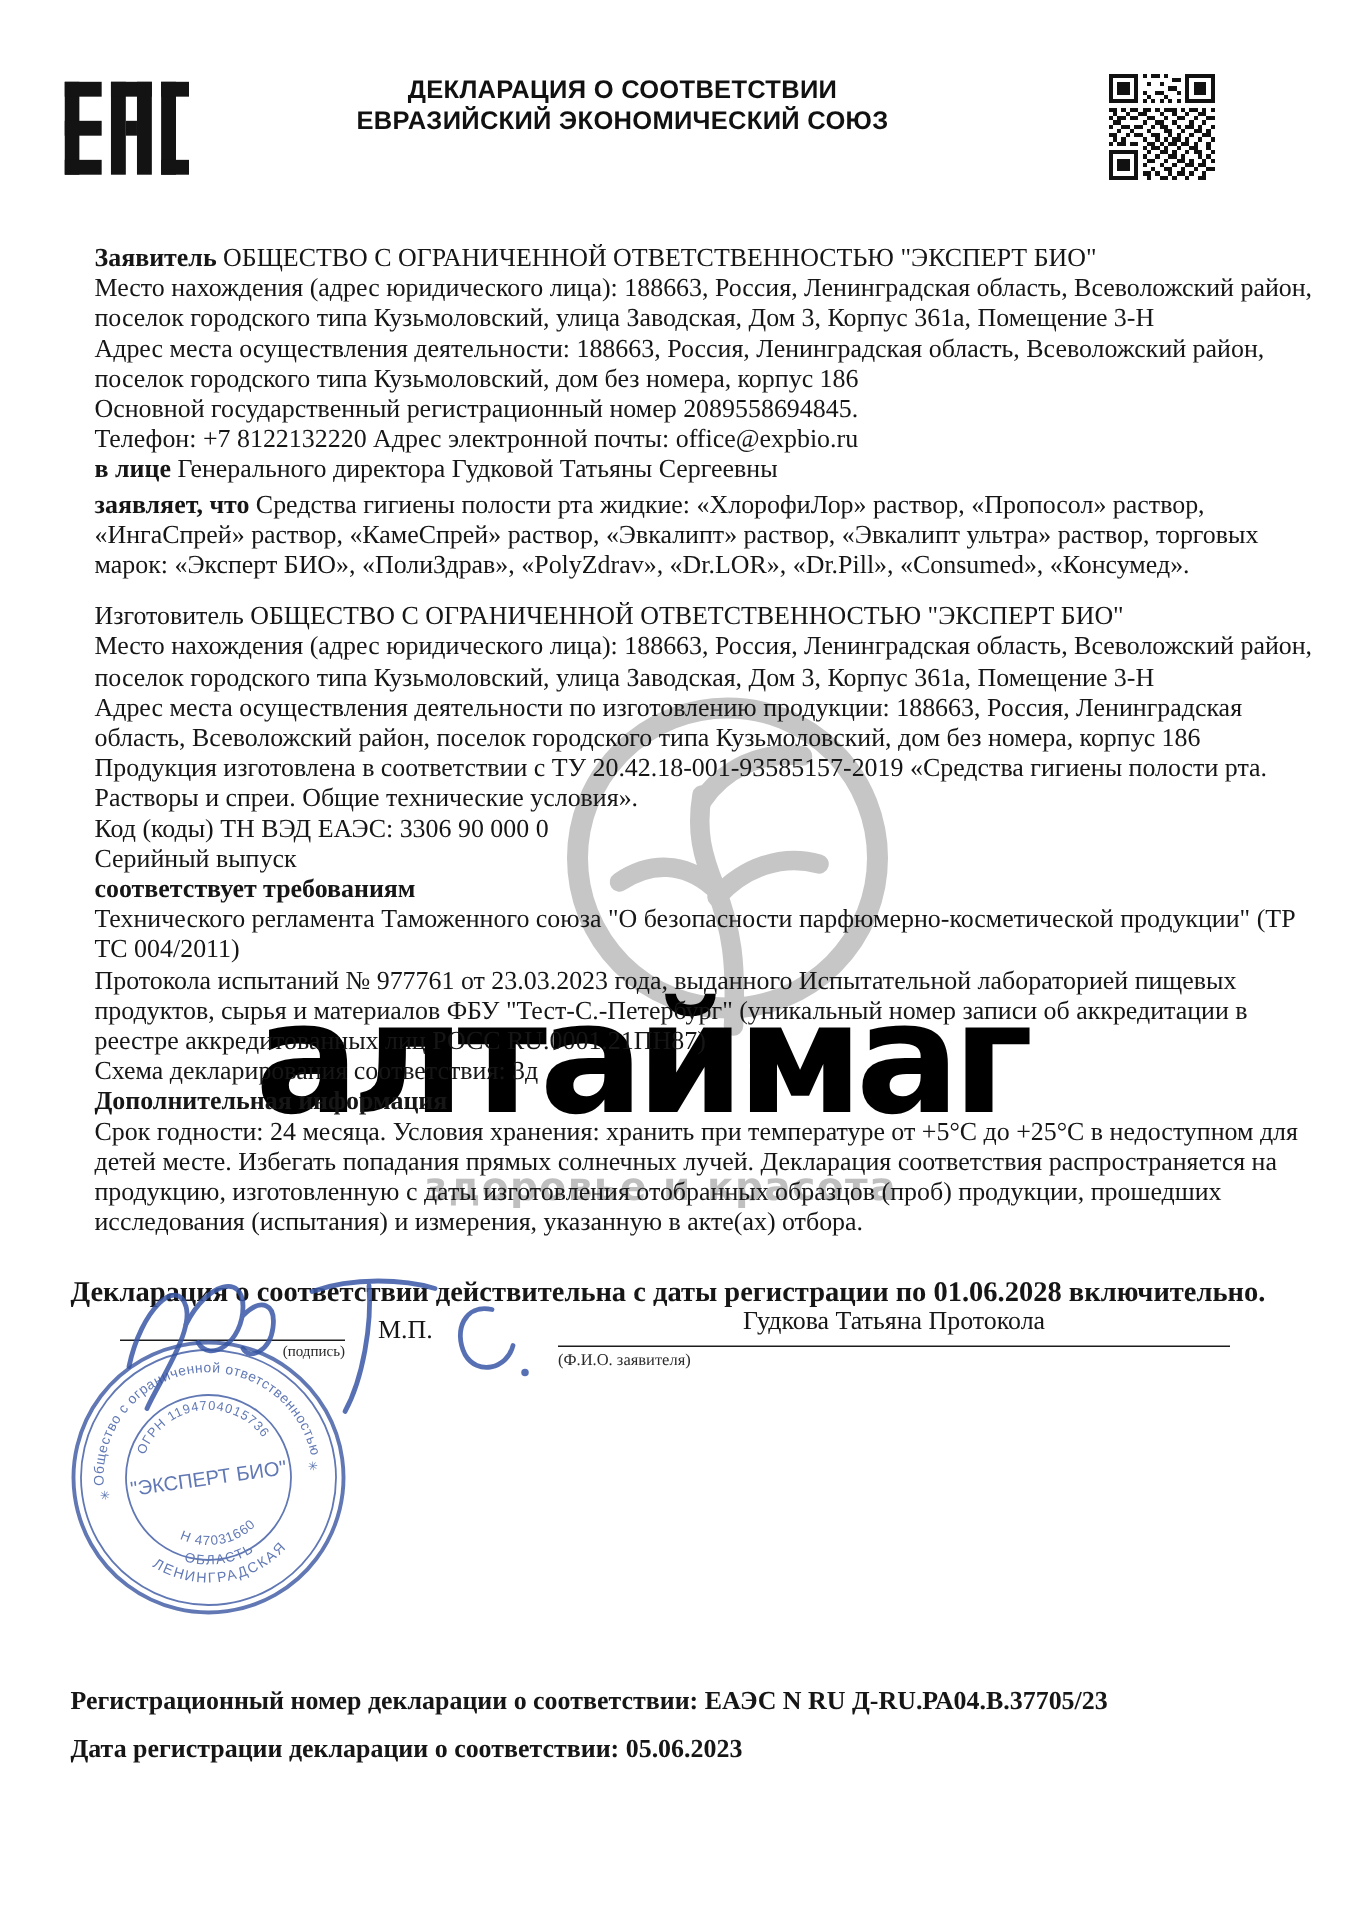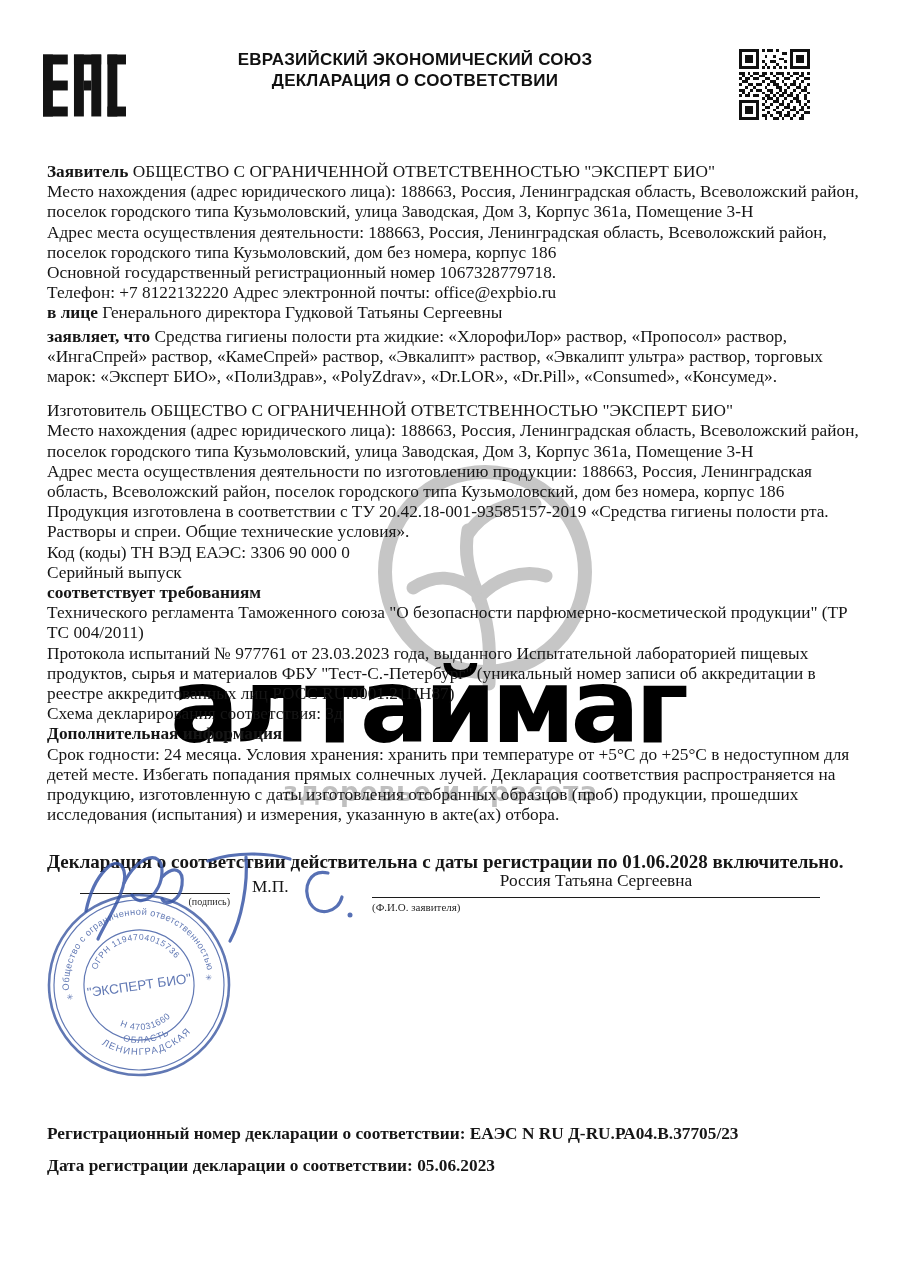--- a/index.html
+++ b/index.html
@@ -23,21 +23,21 @@
     font-family:"DejaVu Sans", sans-serif;font-weight:bold;
     font-size:103px;letter-spacing:-5px;color:#000000;line-height:1;
   }
   .wm-tagline{
     position:absolute;left:283px;top:779px;z-index:0;
     font-family:"DejaVu Sans", sans-serif;font-weight:600;
     font-size:26px;letter-spacing:1px;color:#bfbfbf;line-height:1;
   }
   
   .content{
-    position:absolute;left:47px;top:162px;width:815px;z-index:1;
+    position:absolute;left:63px;top:162px;width:815px;z-index:1;
     font-size:17.3px;line-height:20.2px;
   }
   .content p{margin:0;}
   .b{font-weight:bold;}
   .gap-sm{margin-top:3px !important;}
   .gap-md{margin-top:14px !important;}
   .validity{
     position:absolute;left:47px;top:851px;width:815px;z-index:1;
     font-size:19px;font-weight:bold;
   }
@@ -79,39 +79,39 @@
     <rect x="50" y="0" width="16" height="100"></rect>
       <rect x="50" y="0" width="44" height="16"></rect>
       <rect x="78" y="0" width="16" height="100"></rect>
       <rect x="66" y="42" width="12" height="16"></rect>
     <rect x="104" y="0" width="16" height="100"></rect>
       <rect x="104" y="0" width="30" height="16"></rect>
       <rect x="104" y="84" width="30" height="16"></rect>
   </svg>
 
   <div class="doc-title">
+    <div>ДЕКЛАРАЦИЯ О СООТВЕТСТВИИ</div>
     <div>ЕВРАЗИЙСКИЙ ЭКОНОМИЧЕСКИЙ СОЮЗ</div>
-    <div>ДЕКЛАРАЦИЯ О СООТВЕТСТВИИ</div>
   </div>
 
   <svg class="qr" width="71" height="71" viewBox="0 0 25 25" shape-rendering="crispEdges" fill="#111">
     <path fill-rule="evenodd" d="M0 0h7v7H0zM1 1h5v5H1z"></path>
       <rect x="2" y="2" width="3" height="3"></rect>
     <path fill-rule="evenodd" d="M18 0h7v7h-7zM19 1h5v5h-5z"></path>
       <rect x="20" y="2" width="3" height="3"></rect>
     <path fill-rule="evenodd" d="M0 18h7v7H0zM1 19h5v5H1z"></path>
       <rect x="2" y="20" width="3" height="3"></rect>
     <path d="M8 0h1v1H8zM10 0h2v1h-2zM13 0h1v1h-1zM15 1h2v1h-2zM9 2h1v1H9zM12 2h1v1h-1zM14 3h2v1h-2zM8 4h1v1H8zM11 4h2v1h-2zM16 4h1v1h-1zM9 5h1v1H9zM13 5h1v1h-1zM8 6h1v1H8zM10 6h1v1h-1zM12 6h1v1h-1zM14 6h1v1h-1zM16 6h1v1h-1zM6 8h1v1H6zM6 10h1v1H6zM6 12h1v1H6zM6 14h1v1H6zM6 16h1v1H6zM0 8h2v1H0zM3 8h1v1H3zM5 8h1v1H5zM8 8h2v1H8zM11 8h1v1h-1zM13 8h3v1h-3zM17 8h1v1h-1zM19 8h2v1h-2zM22 8h1v1h-1zM24 8h1v1h-1zM1 9h1v1H1zM4 9h1v1H4zM7 9h2v1H7zM12 9h1v1h-1zM15 9h1v1h-1zM18 9h1v1h-1zM21 9h2v1h-2zM0 10h1v1H0zM2 10h2v1H2zM5 10h1v1H5zM9 10h2v1H9zM13 10h1v1h-1zM16 10h2v1h-2zM20 10h1v1h-1zM23 10h2v1h-2zM1 11h2v1H1zM8 11h1v1H8zM11 11h2v1h-2zM15 11h1v1h-1zM19 11h1v1h-1zM22 11h1v1h-1zM0 12h1v1H0zM3 12h2v1H3zM7 12h1v1H7zM10 12h1v1h-1zM12 12h2v1h-2zM16 12h1v1h-1zM18 12h2v1h-2zM21 12h1v1h-1zM24 12h1v1h-1zM2 13h1v1H2zM5 13h1v1H5zM9 13h1v1H9zM13 13h2v1h-2zM17 13h1v1h-1zM20 13h2v1h-2zM23 13h1v1h-1zM0 14h2v1H0zM4 14h1v1H4zM7 14h1v1H7zM10 14h2v1h-2zM14 14h1v1h-1zM16 14h1v1h-1zM19 14h1v1h-1zM22 14h2v1h-2zM1 15h1v1H1zM3 15h1v1H3zM8 15h1v1H8zM11 15h1v1h-1zM13 15h1v1h-1zM15 15h2v1h-2zM18 15h1v1h-1zM21 15h1v1h-1zM24 15h1v1h-1zM0 16h1v1H0zM2 16h2v1H2zM5 16h1v1H5zM9 16h2v1H9zM12 16h1v1h-1zM14 16h2v1h-2zM17 16h2v1h-2zM20 16h1v1h-1zM23 16h1v1h-1zM8 17h1v1H8zM10 17h2v1h-2zM13 17h1v1h-1zM16 17h1v1h-1zM19 17h2v1h-2zM23 17h1v1h-1zM9 18h1v1H9zM12 18h2v1h-2zM15 18h1v1h-1zM18 18h1v1h-1zM20 18h2v1h-2zM24 18h1v1h-1zM8 19h1v1H8zM11 19h1v1h-1zM14 19h2v1h-2zM17 19h1v1h-1zM21 19h1v1h-1zM23 19h1v1h-1zM9 20h2v1H9zM13 20h1v1h-1zM16 20h2v1h-2zM19 20h1v1h-1zM22 20h1v1h-1zM24 20h1v1h-1zM8 21h1v1H8zM12 21h1v1h-1zM15 21h1v1h-1zM18 21h2v1h-2zM21 21h2v1h-2zM10 22h1v1h-1zM13 22h2v1h-2zM17 22h1v1h-1zM20 22h1v1h-1zM23 22h2v1h-2zM8 23h2v1H8zM11 23h1v1h-1zM14 23h1v1h-1zM16 23h2v1h-2zM19 23h1v1h-1zM22 23h1v1h-1zM9 24h1v1H9zM12 24h2v1h-2zM15 24h1v1h-1zM18 24h1v1h-1zM21 24h2v1h-2z"></path>
   </svg>
 
   <main class="content">
     <p><span class="b">Заявитель</span> <span>ОБЩЕСТВО С ОГРАНИЧЕННОЙ ОТВЕТСТВЕННОСТЬЮ "ЭКСПЕРТ БИО"</span></p>
     <p>Место нахождения (адрес юридического лица): 188663, Россия, Ленинградская область, Всеволожский район, поселок городского типа Кузьмоловский, улица Заводская, Дом 3, Корпус 361а, Помещение 3-Н</p>
     <p>Адрес места осуществления деятельности: 188663, Россия, Ленинградская область, Всеволожский район, поселок городского типа Кузьмоловский, дом без номера, корпус 186</p>
-    <p>Основной государственный регистрационный номер 1067328779718.</p>
+    <p>Основной государственный регистрационный номер 2089558694845.</p>
     <p>Телефон: +7 8122132220 Адрес электронной почты: office@expbio.ru</p>
     <p><span class="b">в лице</span> <span>Генерального директора Гудковой Татьяны Сергеевны</span></p>
 
     <p class="gap-sm"><span class="b">заявляет, что</span> <span>Средства гигиены полости рта жидкие: «ХлорофиЛор» раствор, «Пропосол» раствор, «ИнгаСпрей» раствор, «КамеСпрей» раствор, «Эвкалипт» раствор, «Эвкалипт ультра» раствор, торговых марок: «Эксперт БИО», «ПолиЗдрав», «PolyZdrav», «Dr.LOR», «Dr.Pill», «Consumed», «Консумед».</span></p>
 
     <p class="gap-md"><span>Изготовитель</span> <span>ОБЩЕСТВО С ОГРАНИЧЕННОЙ ОТВЕТСТВЕННОСТЬЮ "ЭКСПЕРТ БИО"</span></p>
     <p>Место нахождения (адрес юридического лица): 188663, Россия, Ленинградская область, Всеволожский район, поселок городского типа Кузьмоловский, улица Заводская, Дом 3, Корпус 361а, Помещение 3-Н</p>
     <p>Адрес места осуществления деятельности по изготовлению продукции: 188663, Россия, Ленинградская область, Всеволожский район, поселок городского типа Кузьмоловский, дом без номера, корпус 186</p>
     <p>Продукция изготовлена в соответствии с ТУ 20.42.18-001-93585157-2019 «Средства гигиены полости рта. Растворы и спреи. Общие технические условия».</p>
 
@@ -126,21 +126,21 @@
 
     <p class="b">Дополнительная информация</p>
     <p>Срок годности: 24 месяца. Условия хранения: хранить при температуре от +5°С до +25°С в недоступном для детей месте. Избегать попадания прямых солнечных лучей. Декларация соответствия распространяется на продукцию, изготовленную с даты изготовления отобранных образцов (проб) продукции, прошедших исследования (испытания) и измерения, указанную в акте(ах) отбора.</p>
   </main>
 
   <div class="validity">Декларация о соответствии действительна с даты регистрации по 01.06.2028 включительно.</div>
 
   <div class="sig-line-left"></div>
   <div class="sig-caption-left">(подпись)</div>
   <div class="mp">М.П.</div>
-  <div class="signer-name">Россия Татьяна Сергеевна</div>
+  <div class="signer-name">Гудкова Татьяна Протокола</div>
   <div class="sig-line-right"></div>
   <div class="sig-caption-right">(Ф.И.О. заявителя)</div>
 
   <svg class="signature-svg" width="320" height="110" viewBox="0 0 320 110" fill="none" stroke="#3a58a8" stroke-width="3.2" stroke-linecap="round">
     <path d="M20 68 C 28 30, 52 8, 58 28 C 63 45, 40 78, 32 96"></path>
     <path d="M58 40 C 72 12, 96 6, 96 28 C 96 52, 74 66, 66 52"></path>
     <path d="M96 34 C 108 22, 118 26, 116 42 C 114 58, 100 64, 96 56"></path>
     <path d="M142 18 C 170 8, 204 10, 224 16"></path>
     <path d="M180 14 C 182 40, 176 76, 164 98"></path>
     <path d="M262 30 C 244 26, 236 44, 244 60 C 252 74, 272 70, 276 54"></path>

